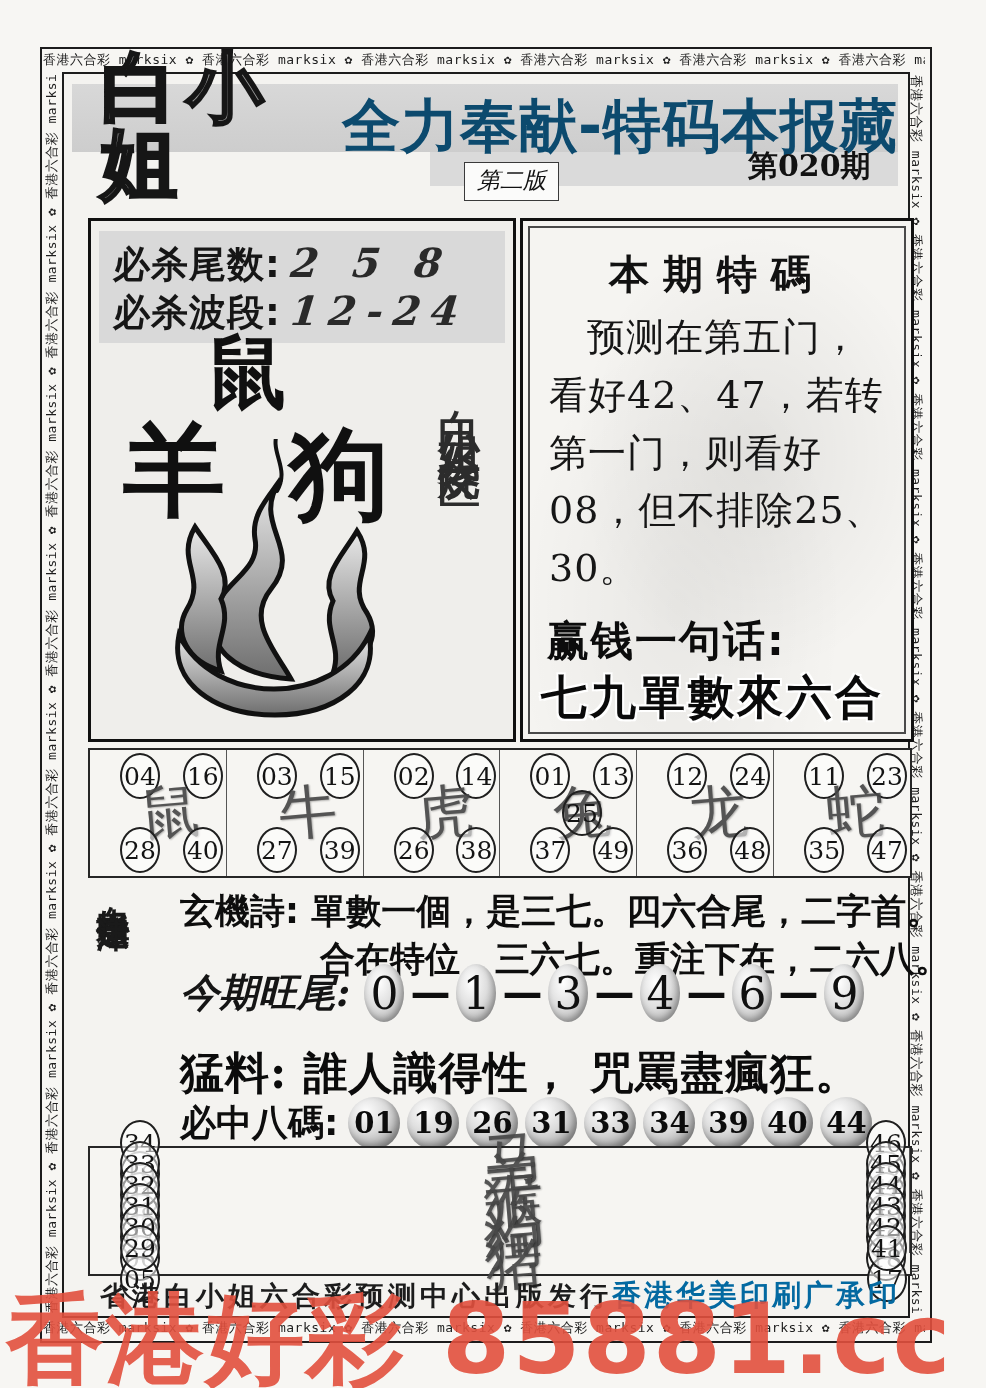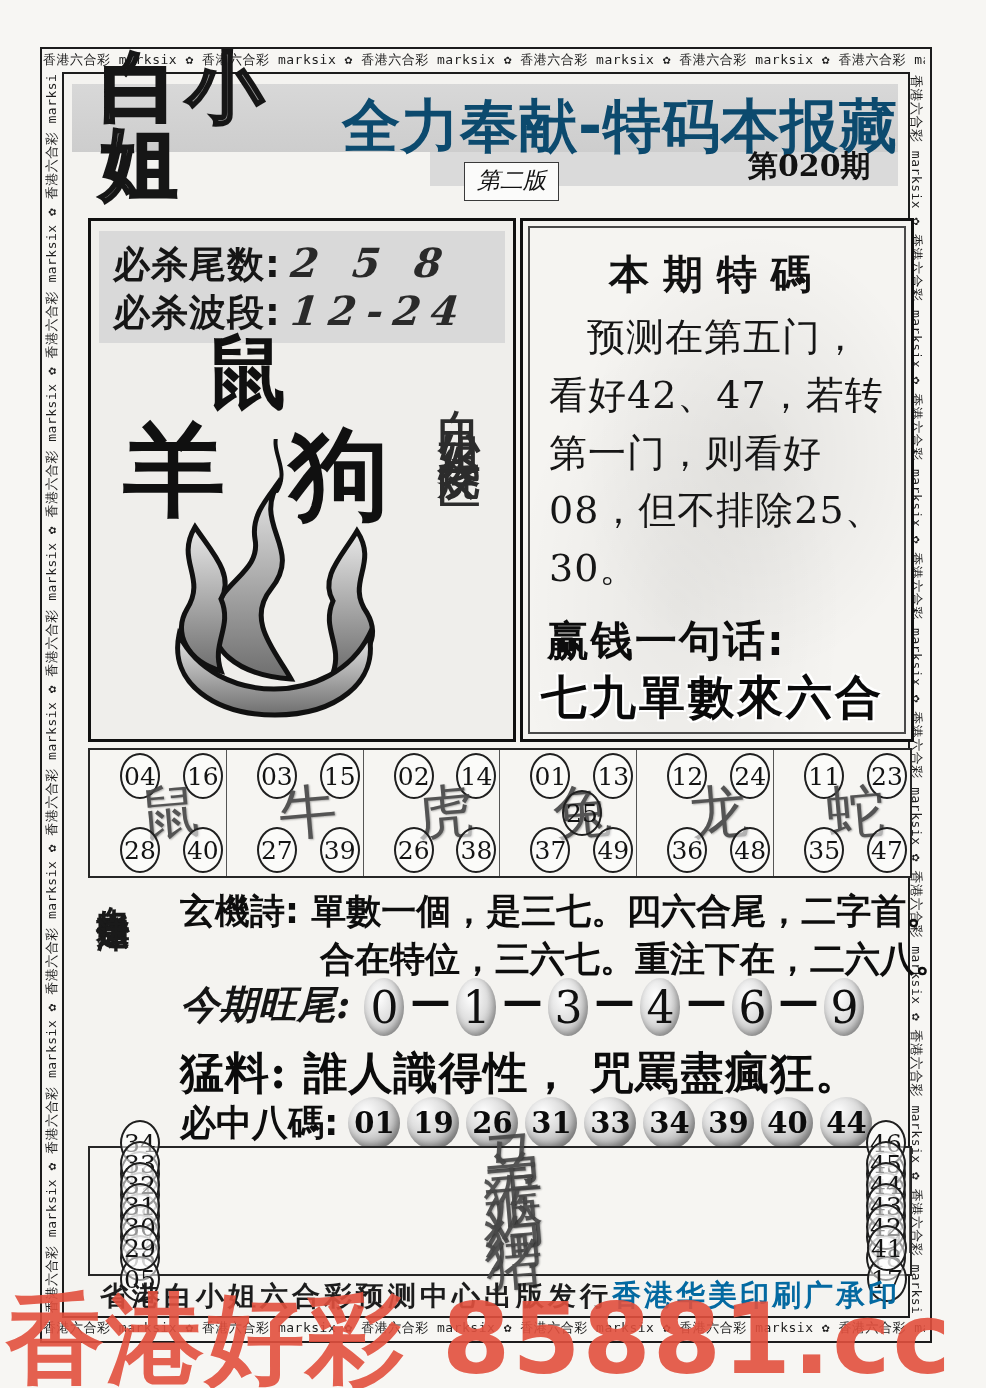--- a/index.html
+++ b/index.html
@@ -64,21 +64,21 @@
   .znum.tl{left:3px;top:3px;}  .znum.tr{right:3px;top:3px;}
   .znum.bl{left:3px;bottom:3px;} .znum.br{right:3px;bottom:3px;}
   .znum.ctr{left:50%;top:50%;transform:translate(-50%,-50%);background:transparent;}
   .zanimal{position:absolute;left:50%;top:50%;transform:translate(-50%,-50%) rotate(-5deg);font-size:58px;color:#474747;font-family:"DejaVu Serif","Liberation Serif",serif;text-shadow:1px 1px 2px rgba(0,0,0,.35);opacity:.92;}
 
   
   .tips{position:absolute;left:88px;top:878px;width:820px;height:266px;}
   .tips-column{position:absolute;left:2px;top:2px;height:262px;writing-mode:vertical-rl;text-orientation:upright;font-size:33px;font-weight:800;letter-spacing:2px;color:#1a1a1a;font-family:"DejaVu Serif","Liberation Serif",serif;}
   .poem1{position:absolute;left:92px;top:10px;font-size:35px;font-weight:900;color:#0d0d0d;white-space:nowrap;}
   .poem2{position:absolute;left:232px;top:58px;font-size:35px;font-weight:900;color:#0d0d0d;white-space:nowrap;}
-  .tails-row{position:absolute;left:92px;top:100px;height:64px;display:flex;align-items:flex-start;}
+  .tails-row{position:absolute;left:92px;top:83px;height:64px;display:flex;align-items:center;}
   .tails-label{font-size:39px;font-weight:700;font-style:italic;font-family:"DejaVu Serif","Liberation Serif",serif;color:#151515;margin-right:14px;white-space:nowrap;}
   .tail-ball{width:40px;height:58px;border-radius:50%;display:flex;align-items:center;justify-content:center;
     background:radial-gradient(ellipse at 38% 32%, #ffffff 0%, #dedede 45%, #9c9c9c 100%);
     box-shadow:inset -2px -3px 6px rgba(0,0,0,.28);
     font-size:44px;font-family:"DejaVu Serif","Liberation Serif",serif;color:#101010;}
   .tail-dash{font-size:40px;font-weight:900;color:#0e0e0e;margin:0 6px;}
   .hot-line{position:absolute;left:92px;top:166px;font-size:44px;font-weight:900;color:#0b0b0b;font-family:"DejaVu Serif","Liberation Serif",serif;white-space:nowrap;letter-spacing:1px;}
   .eight-row{position:absolute;left:92px;top:218px;height:54px;display:flex;align-items:center;}
   .eight-label{font-size:36px;font-weight:900;color:#0d0d0d;margin-right:10px;white-space:nowrap;}
   .eight-ball{width:52px;height:52px;border-radius:50%;margin-right:7px;display:flex;align-items:center;justify-content:center;

